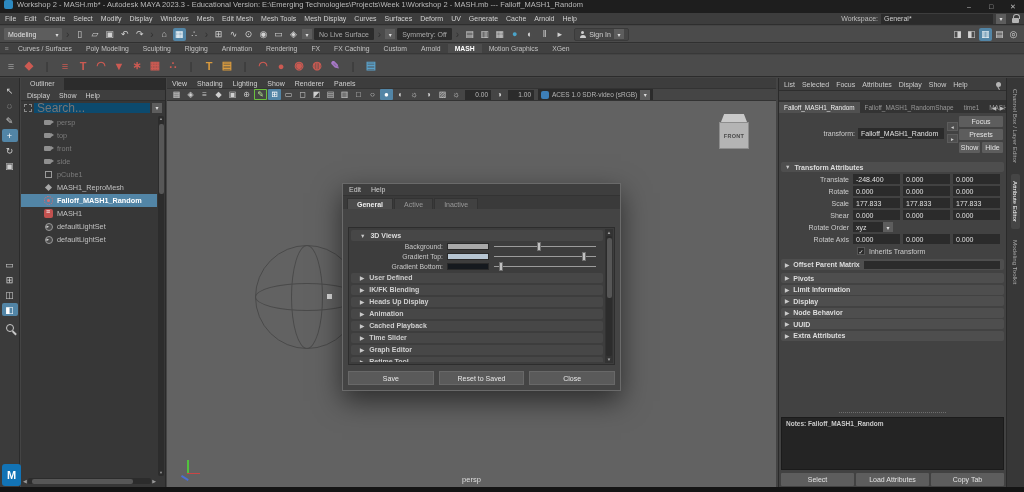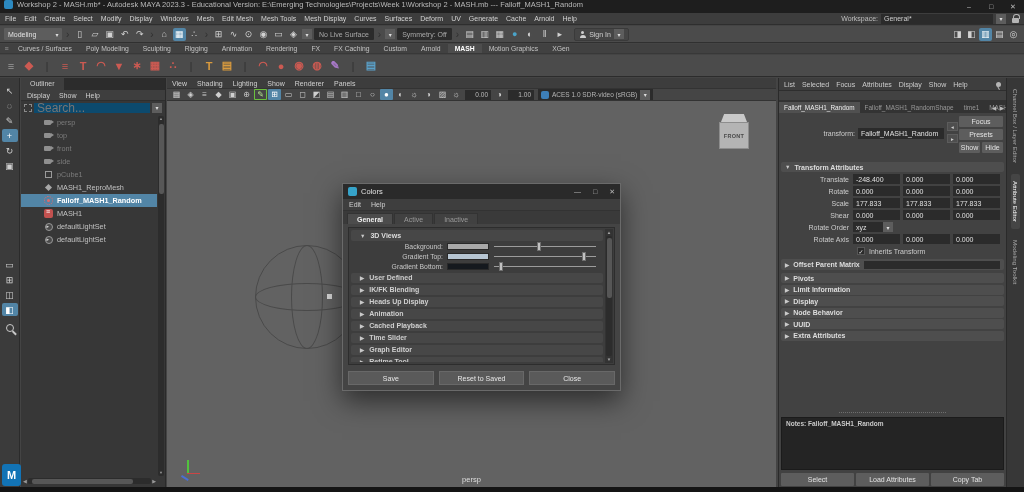--- a/index.html
+++ b/index.html
@@ -530,29 +530,20 @@
     </div>
 
     <div class="side-strip">
 
     <span class="v-tab">Channel Box / Layer Editor</span>
         <span class="v-tab active">Attribute Editor</span>
         <span class="v-tab">Modeling Toolkit</span>
       </div>
 
     <div class="colors-dialog">
-      <div class="cd-titlebar">
-        <span class="cd-icon"></span>
-        <span>Colors</span>
-        <span class="cd-controls">
-          <span>—</span>
-          <span>□</span>
-          <span>✕</span>
-        </span>
-      </div>
       <div class="cd-menus">
 
       <span>Edit</span>
           <span>Help</span>
         </div>
       <div class="cd-tabs">
 
       <span class="cd-tab active">General</span>
           <span class="cd-tab">Active</span>
           <span class="cd-tab">Inactive</span>

